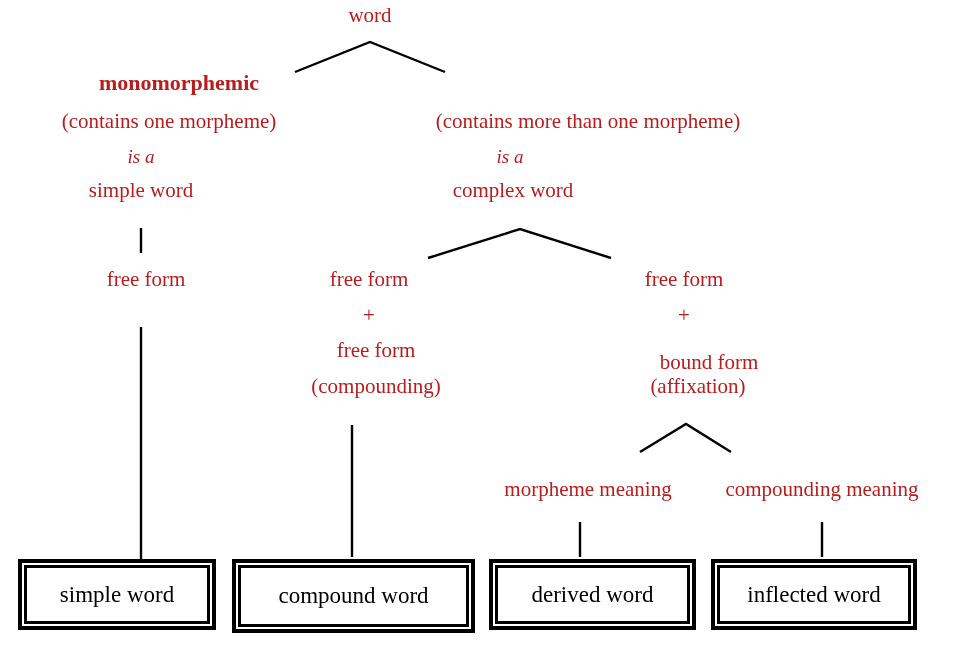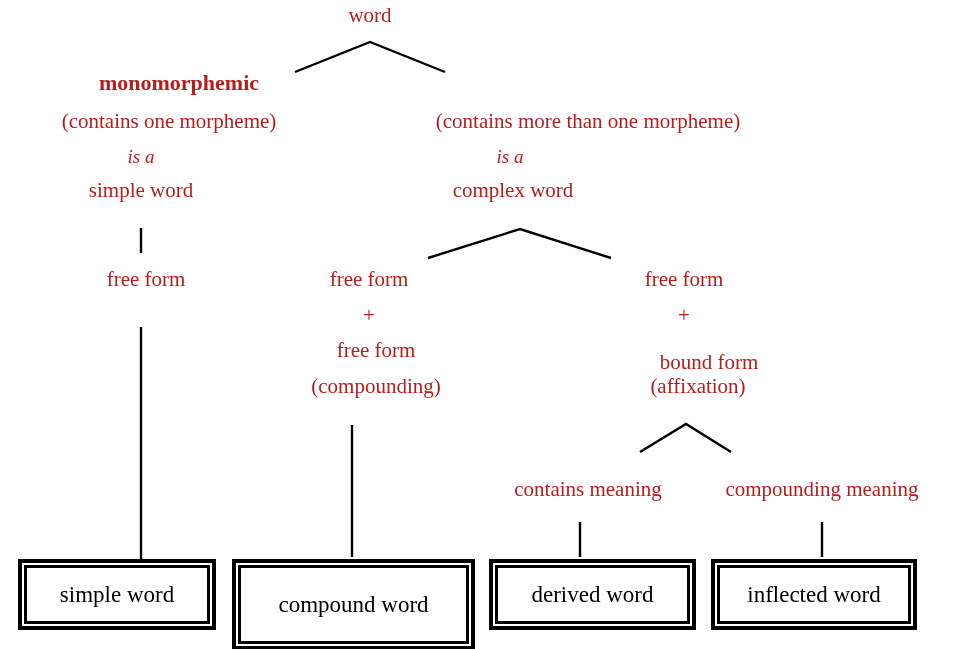--- a/index.html
+++ b/index.html
@@ -118,31 +118,31 @@
   <div class="node c t-paren" style="left:376px; top:376px;">(compounding)</div>
 
   <div class="node c t-form" style="left:684px; top:269px;">free form</div>
 
   <div class="node c t-plus" style="left:684px; top:305px;">+</div>
 
   <div class="node c t-form" style="left:693px; top:352px;margin-left:16px;">bound form</div>
 
   <div class="node c t-paren" style="left:698px; top:376px;">(affixation)</div>
 
-  <div class="node c t-meaning" style="left:588px; top:479px;">contains meaning</div>
+  <div class="node c t-meaning" style="left:588px; top:479px;">morpheme meaning</div>
 
   <div class="node c t-meaning" style="left:822px; top:479px;">compounding meaning</div>
 
   <div class="termbox" style="left:18px; top:559px; width:198px; height:71px;">
     <div class="inner">
       <span class="t-box">simple word</span>
     </div>
   </div>
 
-  <div class="termbox" style="left:232px; top:559px; width:243px; height:91px;">
+  <div class="termbox" style="left:232px; top:559px; width:243px; height:74px;">
     <div class="inner">
       <span class="t-box">compound word</span>
     </div>
   </div>
 
   <div class="termbox" style="left:489px; top:559px; width:207px; height:71px;">
     <div class="inner">
       <span class="t-box">derived word</span>
     </div>
   </div>

